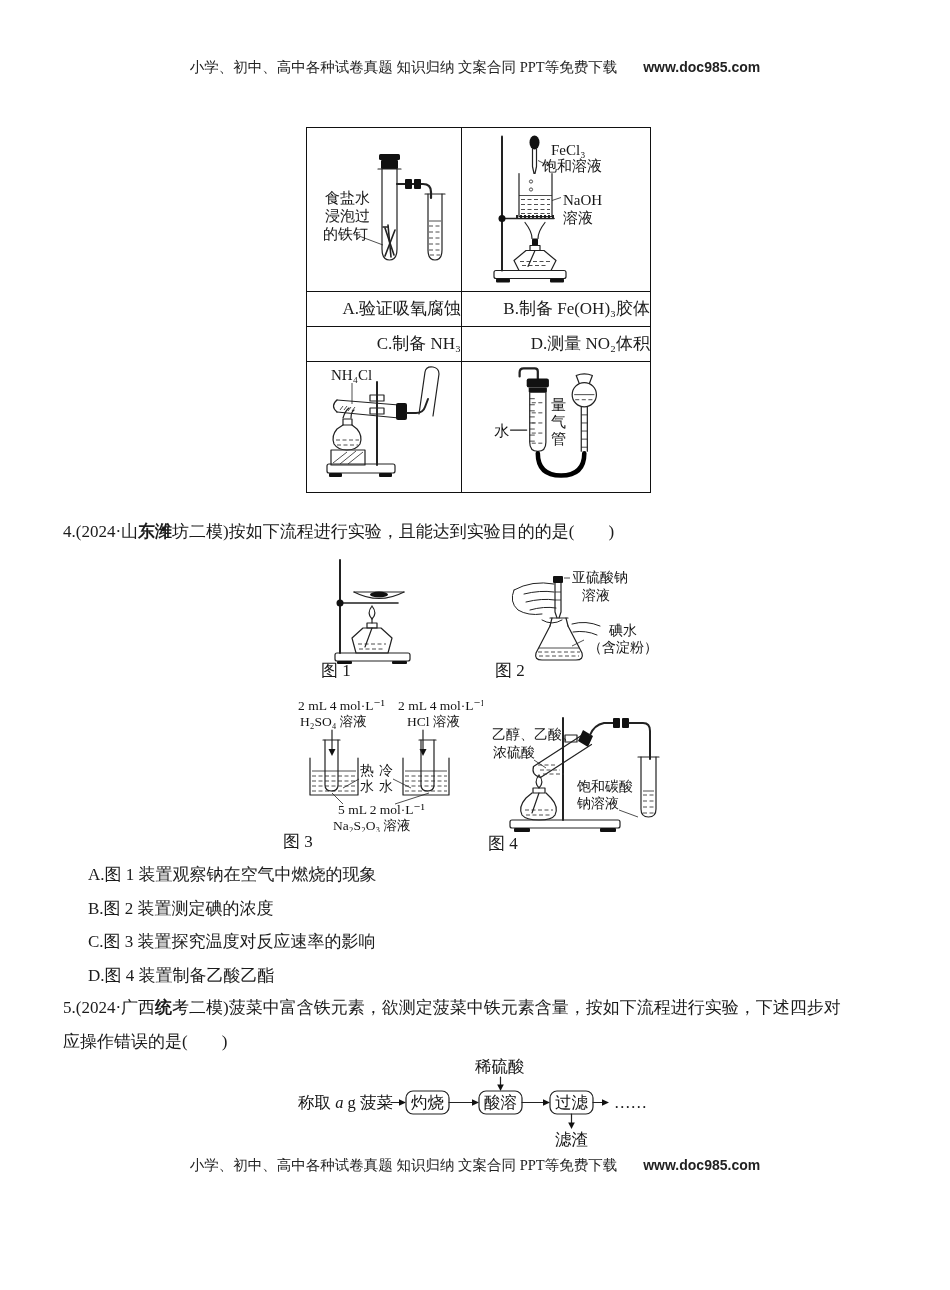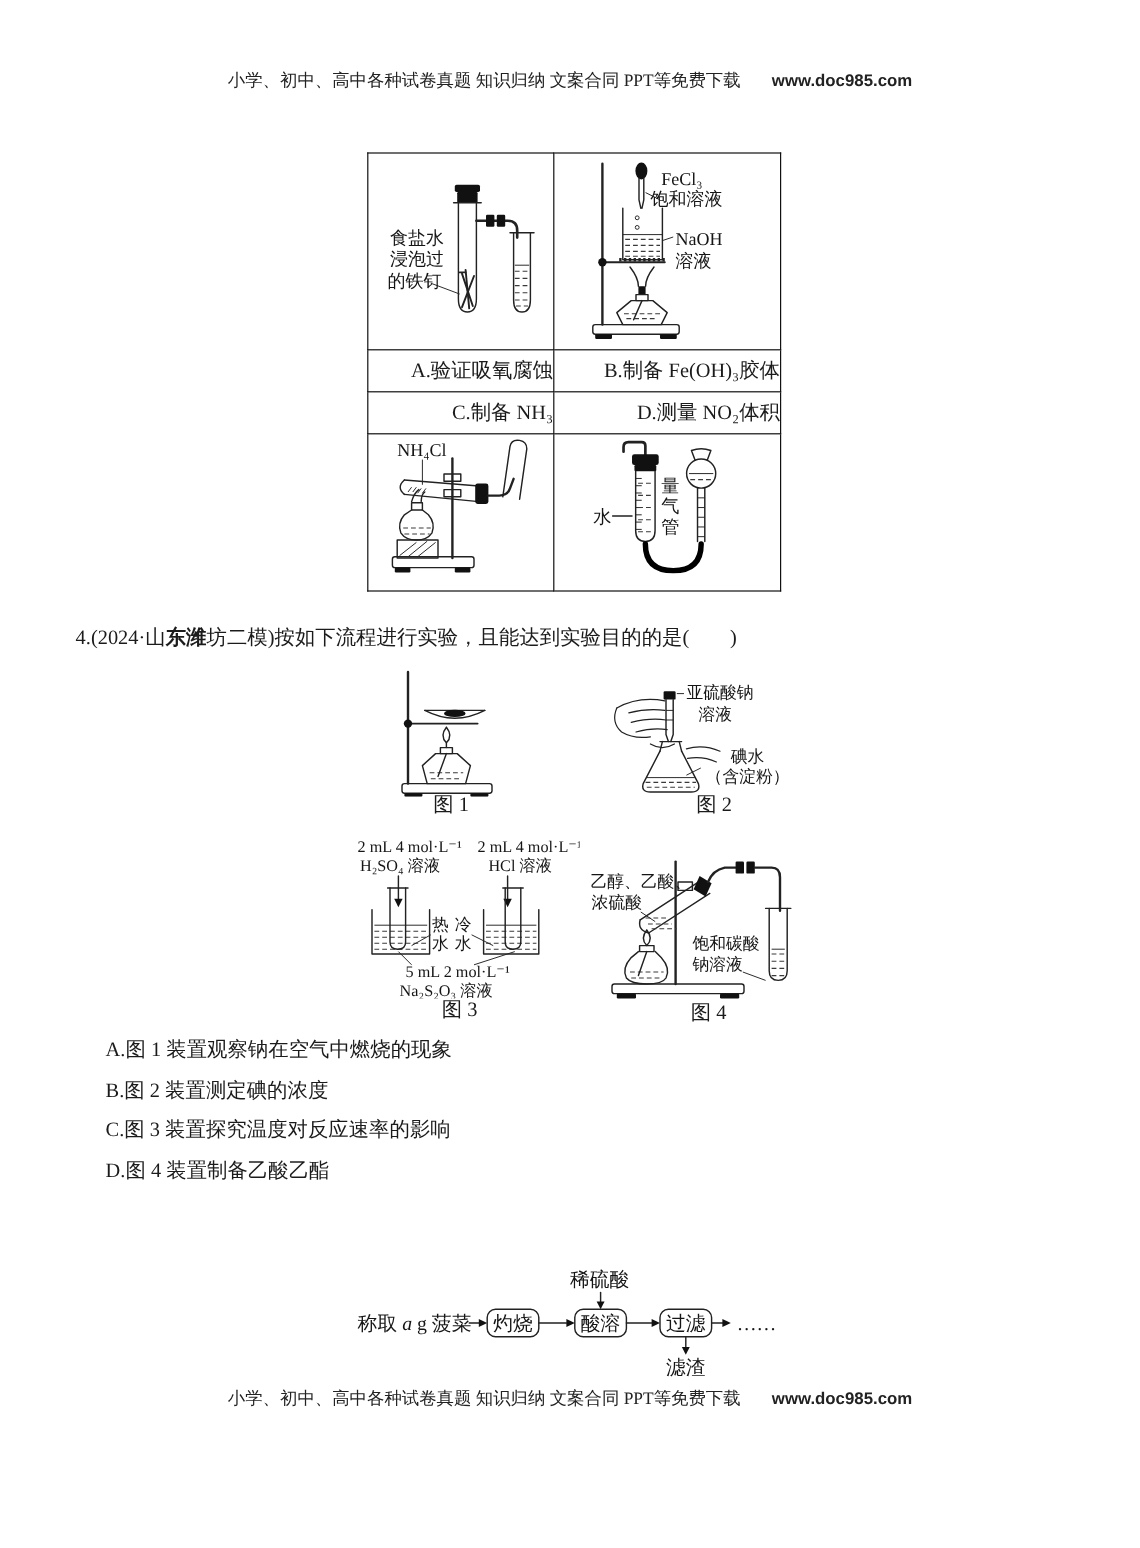--- a/index.html
+++ b/index.html
@@ -9,21 +9,21 @@
   .hdr{width:100%;text-align:center;font-size:14.5px;white-space:nowrap;color:#222;}
   .hdr .url{font-family:"Liberation Sans","DejaVu Sans",sans-serif;font-weight:600;font-size:14px;margin-left:26px;}
   table.app{border-collapse:collapse;table-layout:fixed;}
   table.app td{border:1px solid #111;padding:0;vertical-align:top;}
   .cap{text-align:right;font-size:17px;line-height:34px;}
   .q{font-size:17px;line-height:28px;}
   .boldrun{font-family:"Liberation Sans","DejaVu Sans",sans-serif;font-weight:700;}
   .sansrun{font-family:"Liberation Sans","DejaVu Sans",sans-serif;font-weight:400;}
   .opt{font-size:17px;line-height:33.5px;margin-left:25px;}
   .q5p{font-size:17px;line-height:33.5px;}
-  .figcap{font-size:17px;text-align:center;}
+  .figcap{font-size:17px;}
   .it{font-style:italic;}
   svg{display:block;}
   svg text{font-family:"Liberation Serif","DejaVu Serif",serif;fill:#151515;}
   .ln{stroke:#222;fill:none;stroke-width:1.2;stroke-linecap:round;stroke-linejoin:round;}
   .lq{stroke:#3a3a3a;fill:none;stroke-width:0.9;stroke-dasharray:4 2.5;}
   .fl{fill:#111;stroke:none;}
   .thick{stroke:#000;fill:none;stroke-width:4.5;stroke-linecap:round;}
   .t15{font-size:15px;} .t14{font-size:14px;} .t13{font-size:13.5px;} .t16{font-size:16.5px;}
   .mesh{stroke:#222;stroke-width:3;stroke-dasharray:2 2;fill:none;}
   .thin{stroke:#222;stroke-width:0.8;fill:none;}
@@ -388,20 +388,24 @@
   </svg>
   <div class="abs figcap" style="left:488px;top:832px;width:205px;">图 4</div>
 
   <div class="abs" style="left:63px;top:858px;width:850px;">
     <div class="opt">A.图 1 装置观察钠在空气中燃烧的现象</div>
     <div class="opt">B.图 2 装置测定碘的浓度</div>
     <div class="opt">C.图 3 装置探究温度对反应速率的影响</div>
     <div class="opt">D.图 4 装置制备乙酸乙酯</div>
   </div>
 
+  <div class="abs q5p" style="left:63px;top:991px;width:850px;">
+    <div><span>5.(2024·广西</span><span class="boldrun">统</span><span class="sansrun">考二模</span><span>)菠菜中富含铁元素，欲测定菠菜中铁元素含量，按如下流程进行实验，下述四步对</span></div>
+    <div>应操作错误的是(　　)</div>
+  </div>
 
   <svg class="abs" style="left:278px;top:1056px;" width="410" height="92" viewBox="0 0 410 92">
     <text class="t16" x="197" y="16">稀硫酸</text>
     <g>
       <line class="ln" x1="222.5" y1="21" x2="222.5" y2="30"></line>
       <polygon class="fl" points="222.5,35 219.2,28.5 225.8,28.5"></polygon>
     </g>
     <text class="t16" x="20" y="52"><tspan>称取 </tspan><tspan class="it">a</tspan><tspan> g 菠菜</tspan></text>
     <g>
       <line class="ln" x1="113" y1="46.5" x2="122" y2="46.5"></line>

